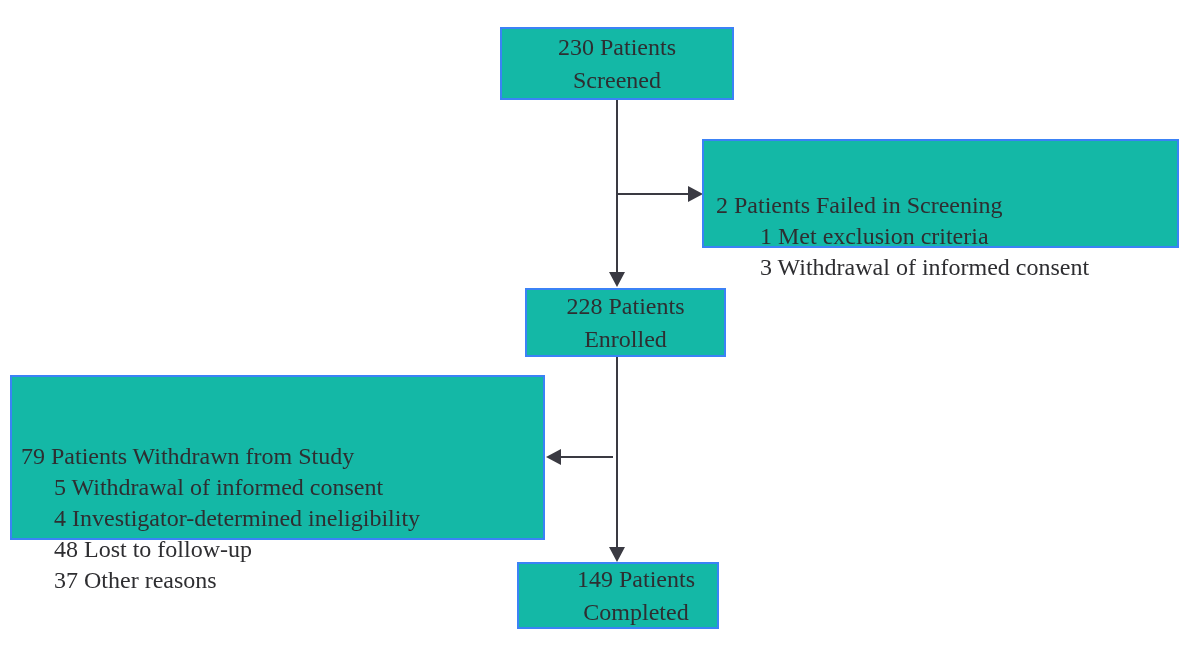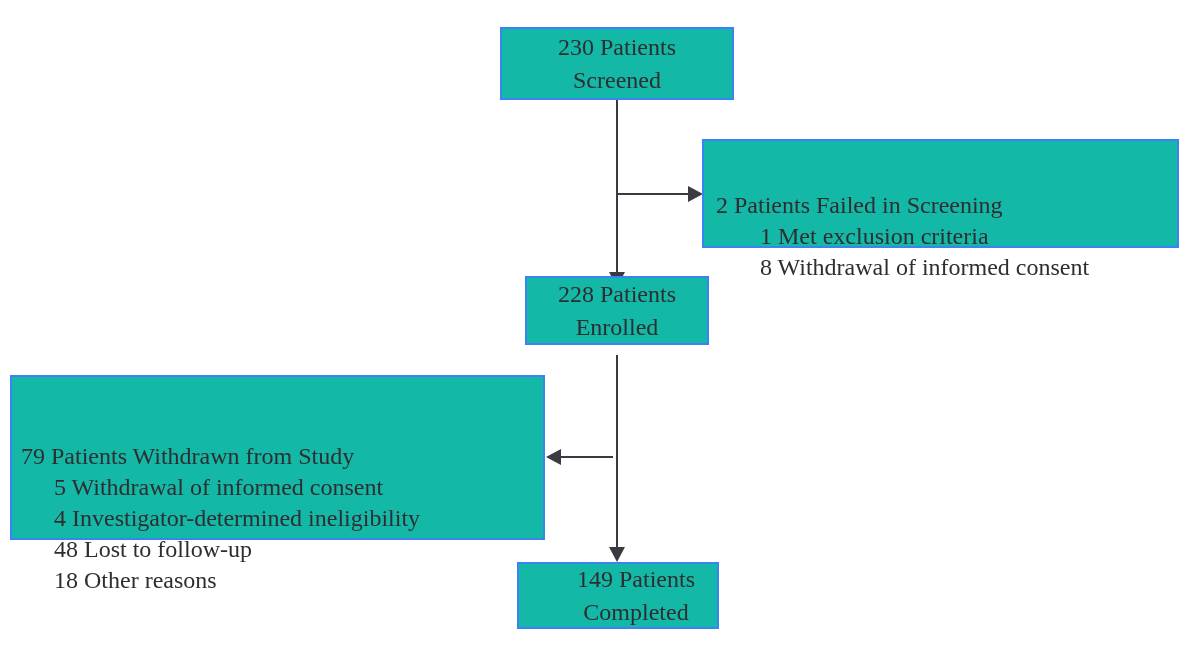--- a/index.html
+++ b/index.html
@@ -29,21 +29,21 @@
   }
   .box.list { line-height: 31px; }
   .list-title { padding-left: 9px; margin-top: 44px; }
   .list-item  { padding-left: 42px; }
   .box.list.pad-r .list-title { padding-left: 12px; }
   .box.list.pad-r .list-item  { padding-left: 56px; }
 
   
   .n-screened  { left: 500px; top:  27px; width: 234px; height:  73px; }
   .n-failed    { left: 702px; top: 139px; width: 477px; height: 109px; padding-top: 5px; }
-  .n-enrolled  { left: 525px; top: 276px; width: 184px; height:  69px; }
+  .n-enrolled  { left: 525px; top: 288px; width: 201px; height:  69px; }
   .n-withdrawn { left:  10px; top: 375px; width: 535px; height: 165px; padding-top: 20px; }
   .n-completed { left: 517px; top: 562px; width: 202px; height:  67px; padding-left: 36px; }
 
   
   .line { position: absolute; background: #3a3a42; }
   .l-v1 { left: 616px; top: 100px; width: 2px;  height: 172px; }
   .l-h1 { left: 618px; top: 193px; width: 70px; height: 2px; }
   .l-v2 { left: 616px; top: 355px; width: 2px;  height: 192px; }
   .l-h2 { left: 561px; top: 456px; width: 52px; height: 2px; }
 
@@ -75,34 +75,34 @@
   <div class="arrow a-left a4"></div>
 
   <div class="box center n-screened">
     <span>230 Patients
 Screened</span>
   </div>
 
   <div class="box list pad-r n-failed">
     <div class="list-title">2 Patients Failed in Screening</div>
     <div class="list-item">1 Met exclusion criteria</div>
-    <div class="list-item">8 Withdrawal of informed consent</div>
+    <div class="list-item">3 Withdrawal of informed consent</div>
   </div>
 
   <div class="box center n-enrolled">
     <span>228 Patients
 Enrolled</span>
   </div>
 
   <div class="box list n-withdrawn">
     <div class="list-title">79 Patients Withdrawn from Study</div>
     <div class="list-item">5 Withdrawal of informed consent</div>
     <div class="list-item">4 Investigator-determined ineligibility</div>
     <div class="list-item">48 Lost to follow-up</div>
-    <div class="list-item">18 Other reasons</div>
+    <div class="list-item">37 Other reasons</div>
   </div>
 
   <div class="box center n-completed">
     <span>149 Patients
 Completed</span>
   </div>
 
 </div>
 
 </body></html>

